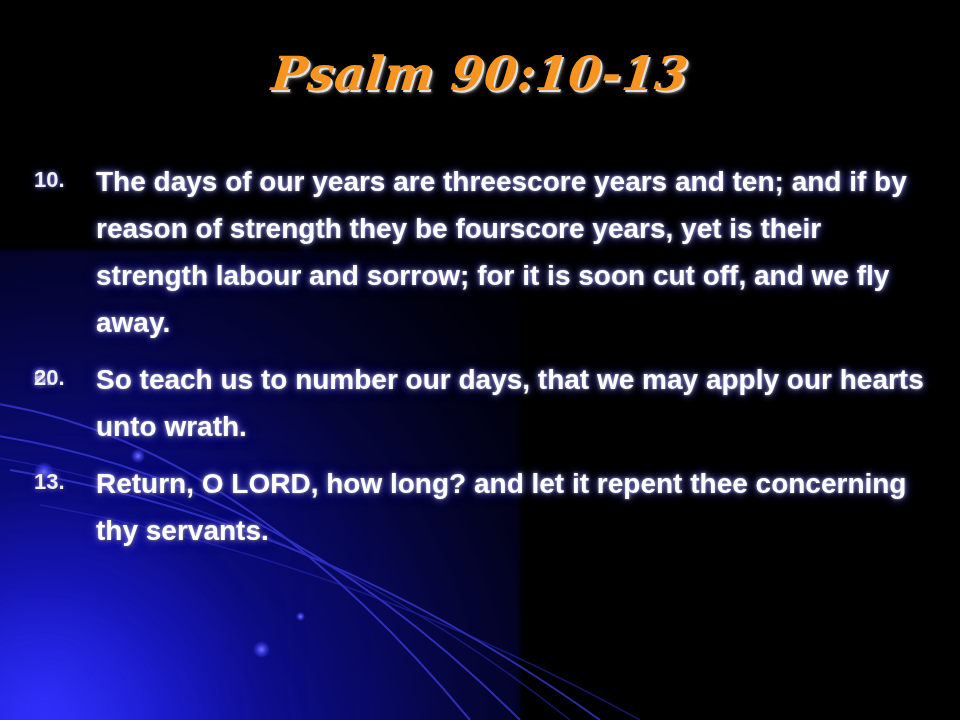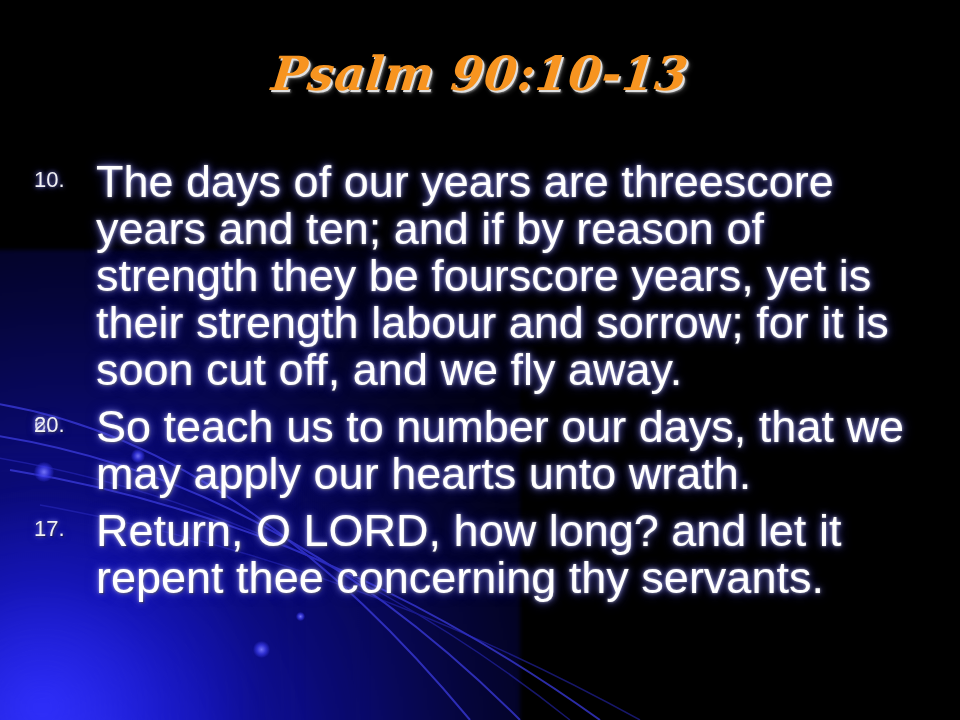--- a/index.html
+++ b/index.html
@@ -114,36 +114,37 @@
     left: 0;
     top: 158px;
     width: 960px;
     z-index: 4;
   }
   .verse {
     position: relative;
     padding-left: 96px;
     padding-right: 28px;
     margin-bottom: 10px;
+    font-weight: bold;
   }
   .verse-num {
     position: absolute;
     left: 34px;
     top: 9px;
     width: 56px;
     text-align: left;
     font-size: 22px;
     color: #f2f2f5;
     text-shadow:
        0 0 4px rgba(150,150,255,0.85),
        0 0 9px rgba(60,60,220,0.55),
        1px 1px 2px rgba(0,0,0,0.9);
   }
   .verse-text {
-    font-size: 45px;
+    font-size: 28px;
     line-height: 47px;
     color: #ffffff;
     text-shadow:
        0 0 3px rgba(255,255,255,0.55),
        0 0 7px rgba(150,150,255,0.75),
        0 0 13px rgba(50,50,210,0.60),
        1px 1px 2px rgba(0,0,0,0.85);
   }
 </style>
 </head>
@@ -188,18 +189,18 @@
     <div class="verse">
       <span class="verse-num">6.</span>
     </div>
 
     <div class="verse">
       <span class="verse-num">20.</span>
       <span class="verse-text">So teach us to number our days, that we may apply our hearts unto wrath.</span>
     </div>
 
     <div class="verse">
-      <span class="verse-num">17.</span>
+      <span class="verse-num">13.</span>
       <span class="verse-text">Return, O LORD, how long? and let it repent thee concerning thy servants.</span>
     </div>
 
   </div>
 </div>
 
 </body></html>

